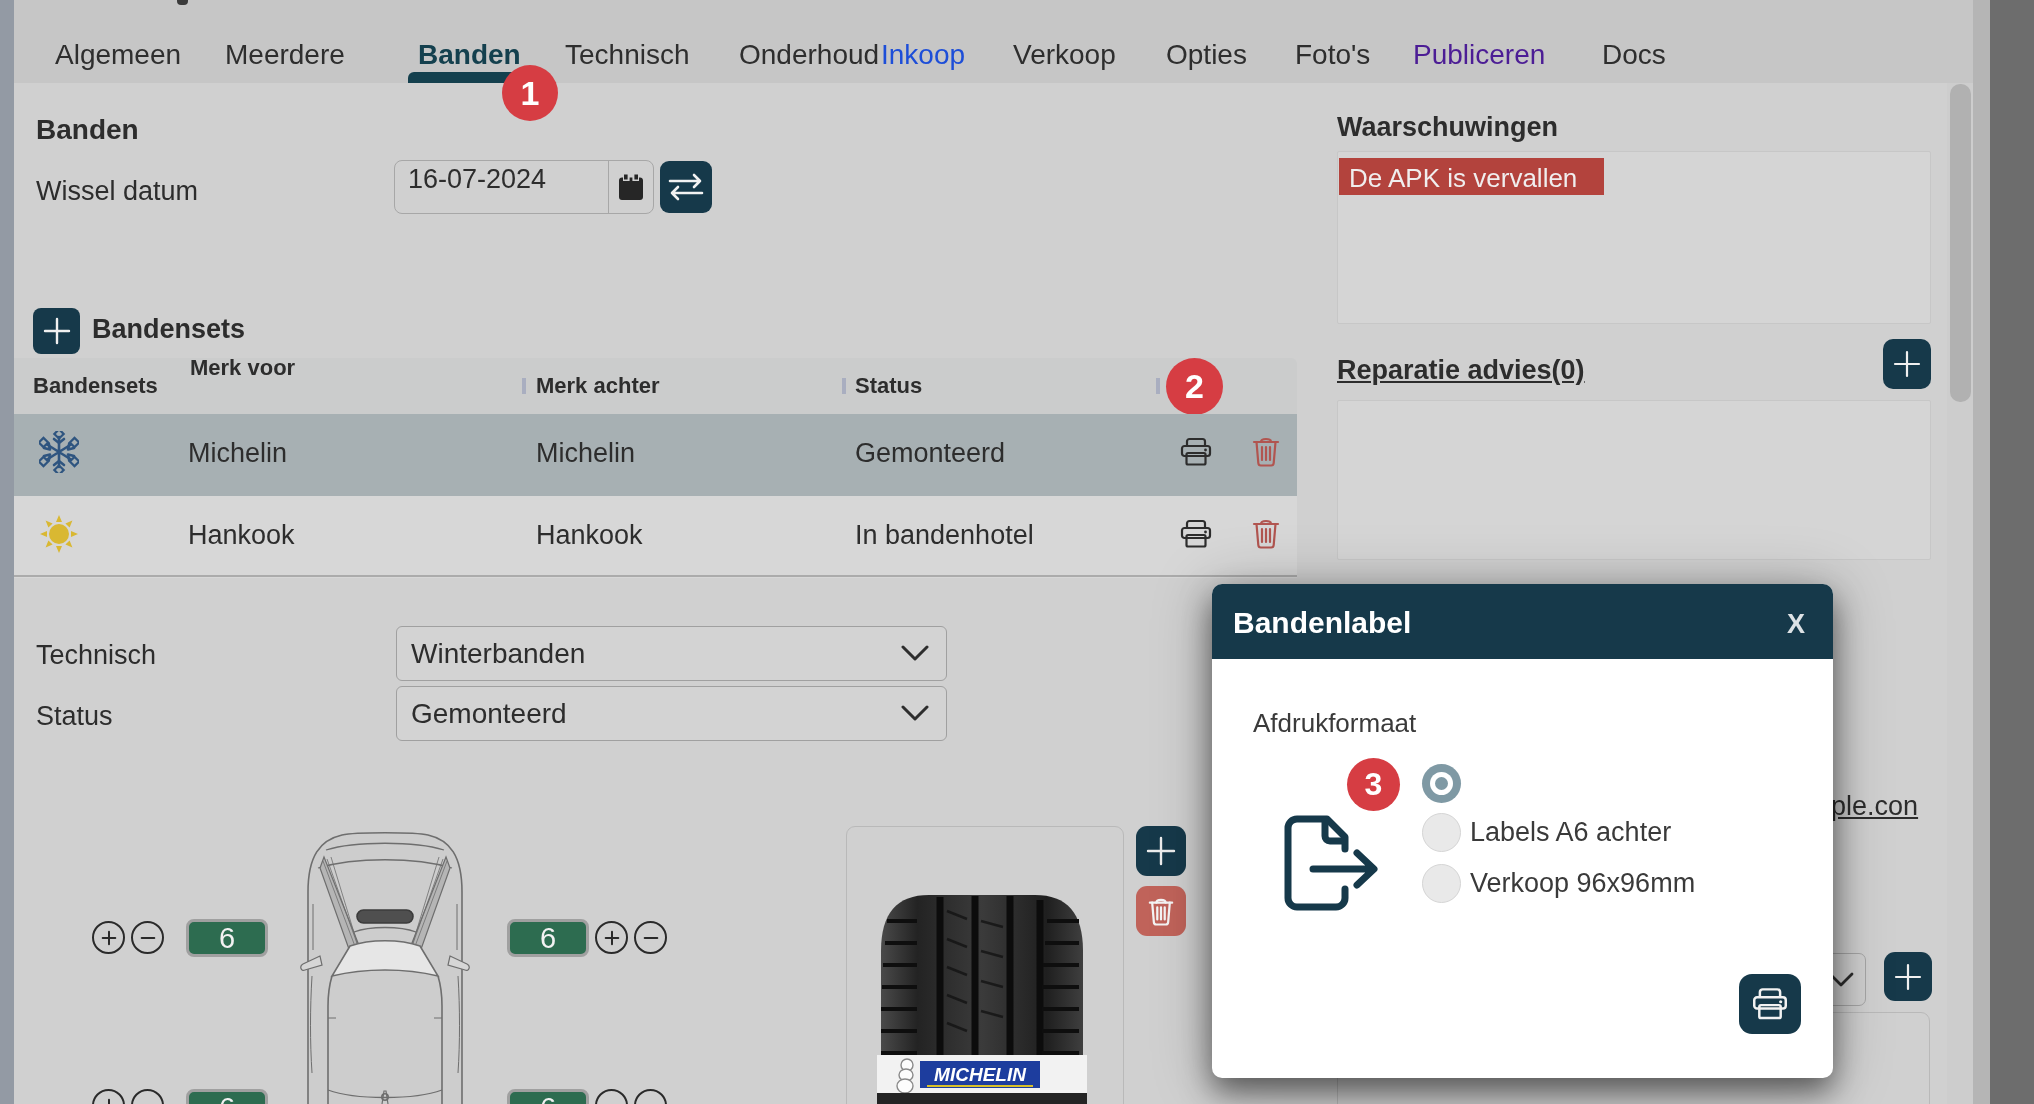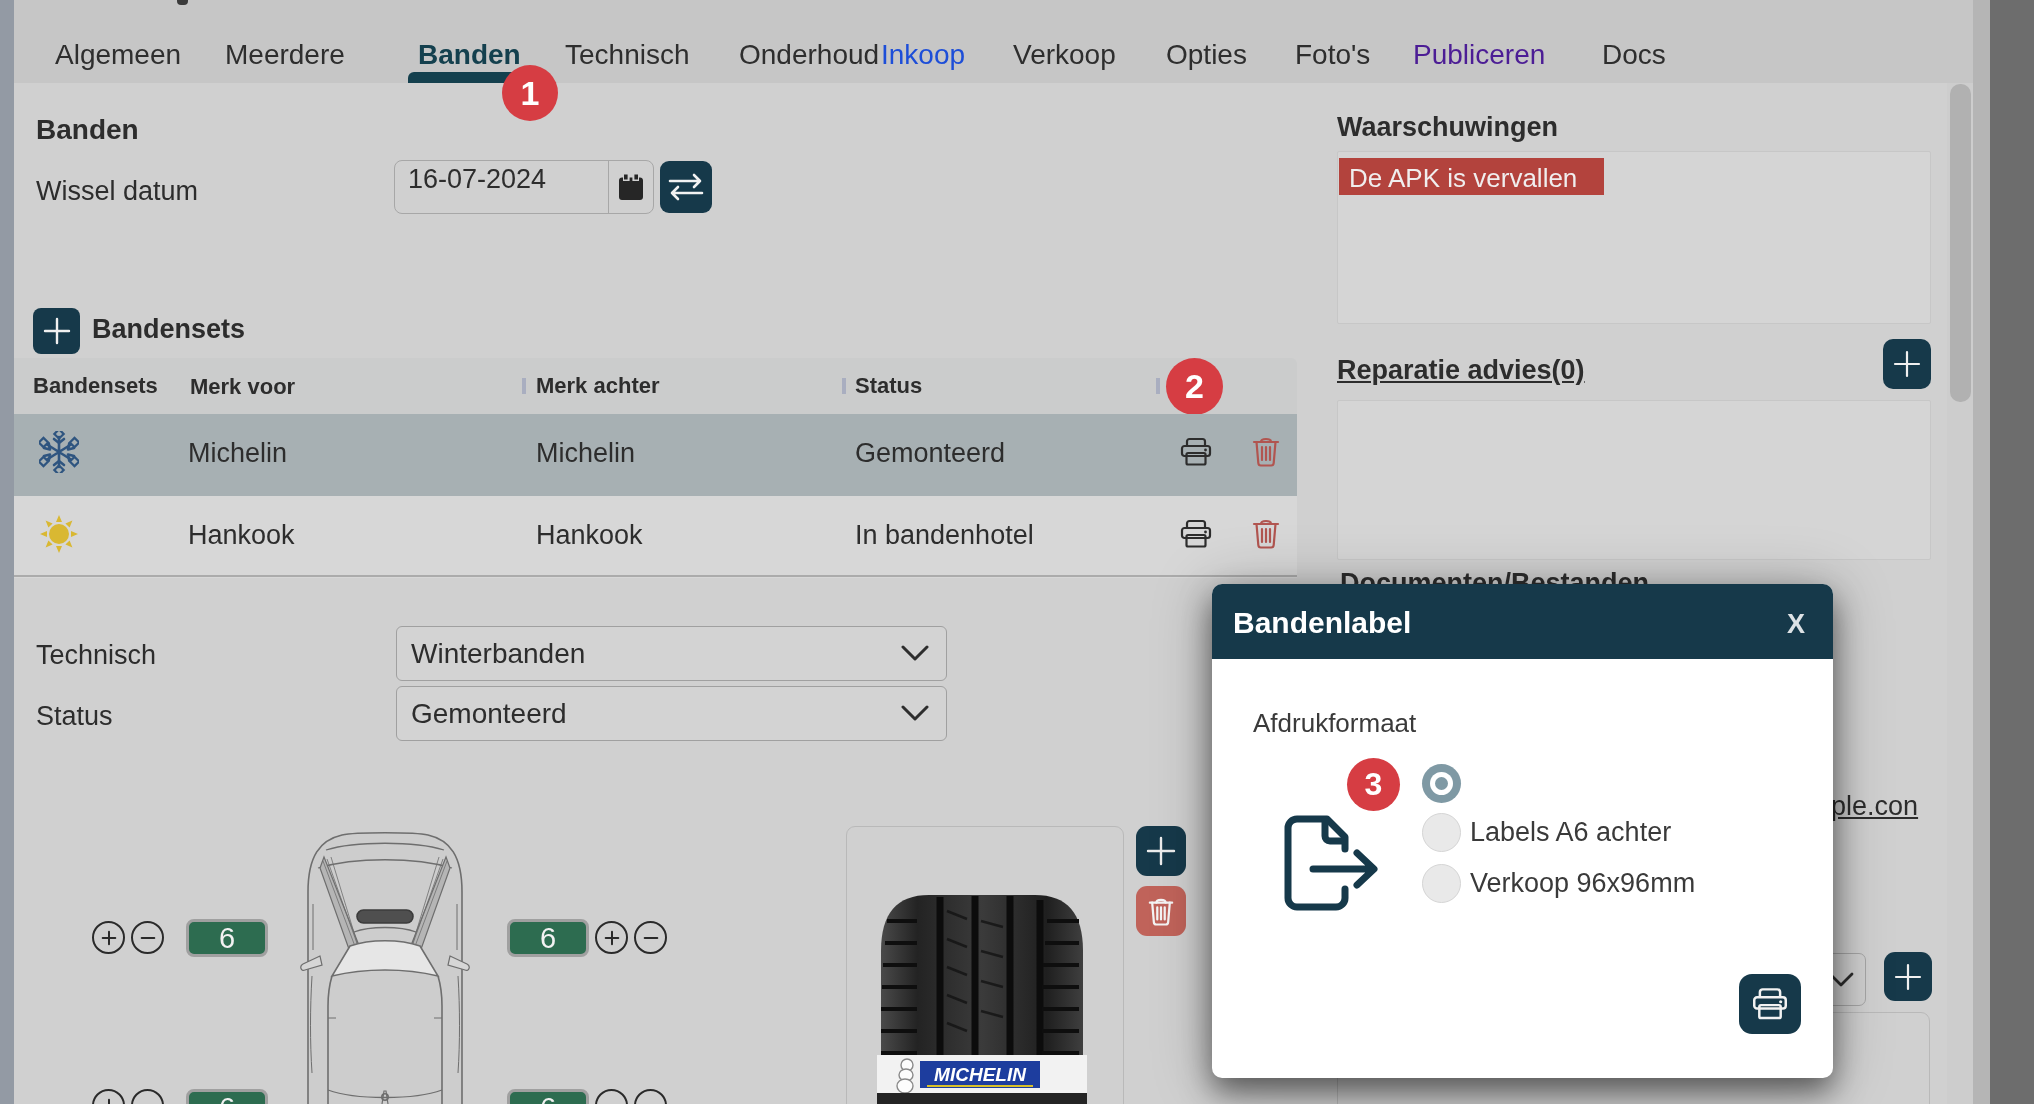--- a/index.html
+++ b/index.html
@@ -58,21 +58,21 @@
 
   <div class="tealbtn" style="left:33px;top:308px;width:47px;height:46px;border-radius:8px">
     <svg width="30" height="30" viewBox="0 0 30 30">
         <path stroke="#f0f0f0" stroke-width="2.4" d="M15 3v24M3 15h24" fill="none" stroke-linecap="round"></path>
       </svg>
   </div>
   <div class="txt b" style="left:92px;top:314px;font-size:27px">Bandensets</div>
 
   <div class="abs" style="left:14px;top:358px;width:1283px;height:56px;background:#cbcccc;border-radius:0 6px 0 0"></div>
   <div class="txt b" style="left:33px;top:373px;font-size:22px;line-height:25px">Bandensets</div>
-  <div class="txt b" style="left:190px;top:374px;font-size:22px;line-height:25px">Merk voor</div>
+  <div class="txt b" style="left:190px;top:355px;font-size:22px;line-height:25px">Merk voor</div>
   <div class="txt b" style="left:536px;top:373px;font-size:22px;line-height:25px">Merk achter</div>
   <div class="txt b" style="left:855px;top:373px;font-size:22px;line-height:25px">Status</div>
   <div class="abs" style="left:522px;top:378px;width:4px;height:16px;background:#a9aec0"></div>
   <div class="abs" style="left:842px;top:378px;width:4px;height:16px;background:#a9aec0"></div>
   <div class="abs" style="left:1156px;top:378px;width:4px;height:16px;background:#a9aec0"></div>
   <div class="badge" style="left:1166px;top:358px;width:57px;height:57px;font-size:34px">2</div>
 
   <div class="abs" style="left:14px;top:414px;width:1283px;height:82px;background:#a7b0b3"></div>
   <div class="abs" style="left:14px;top:496px;width:1283px;height:82px;background:#d7d7d7"></div>
   <div class="abs" style="left:14px;top:575px;width:1283px;height:1.5px;background:#ababab"></div>
@@ -273,21 +273,20 @@
   <div class="txt" style="left:1349px;top:163px;color:#f0eeee;font-size:26px">De APK is vervallen</div>
 
   <div class="txt b" style="left:1337px;top:355px;font-size:27px;text-decoration:underline">Reparatie advies(0)</div>
   <div class="tealbtn" style="left:1883px;top:339px;width:48px;height:50px;border-radius:10px">
     <svg width="30" height="30" viewBox="0 0 30 30">
         <path stroke="#f0f0f0" stroke-width="2.2" d="M15 3v24M3 15h24" fill="none" stroke-linecap="round"></path>
       </svg>
   </div>
   <div class="abs" style="left:1337px;top:400px;width:594px;height:160px;background:#d5d5d5;border:1px solid #c7c7c7;box-sizing:border-box;border-radius:2px"></div>
 
-  <div class="txt b" style="left:1340px;top:568px;font-size:27px">Documenten/Bestanden</div>
   <div class="txt" style="left:1831px;top:791px;text-decoration:underline">ple.con</div>
   <div class="abs" style="left:1700px;top:953px;width:166px;height:53px;border:1.5px solid #a6a6a6;border-radius:7px;box-sizing:border-box"></div>
   <div class="abs" style="left:1828px;top:972px"><svg width="26" height="15" viewBox="0 0 26 15">
         <path d="M2 2l11 11L24 2" fill="none" stroke="#2d2d2d" stroke-width="2.8" stroke-linecap="round" stroke-linejoin="round"></path>
       </svg></div>
   <div class="tealbtn" style="left:1884px;top:952px;width:48px;height:49px;border-radius:11px">
     <svg width="30" height="30" viewBox="0 0 30 30">
         <path stroke="#f0f0f0" stroke-width="2.2" d="M15 3v24M3 15h24" fill="none" stroke-linecap="round"></path>
       </svg>
   </div>

